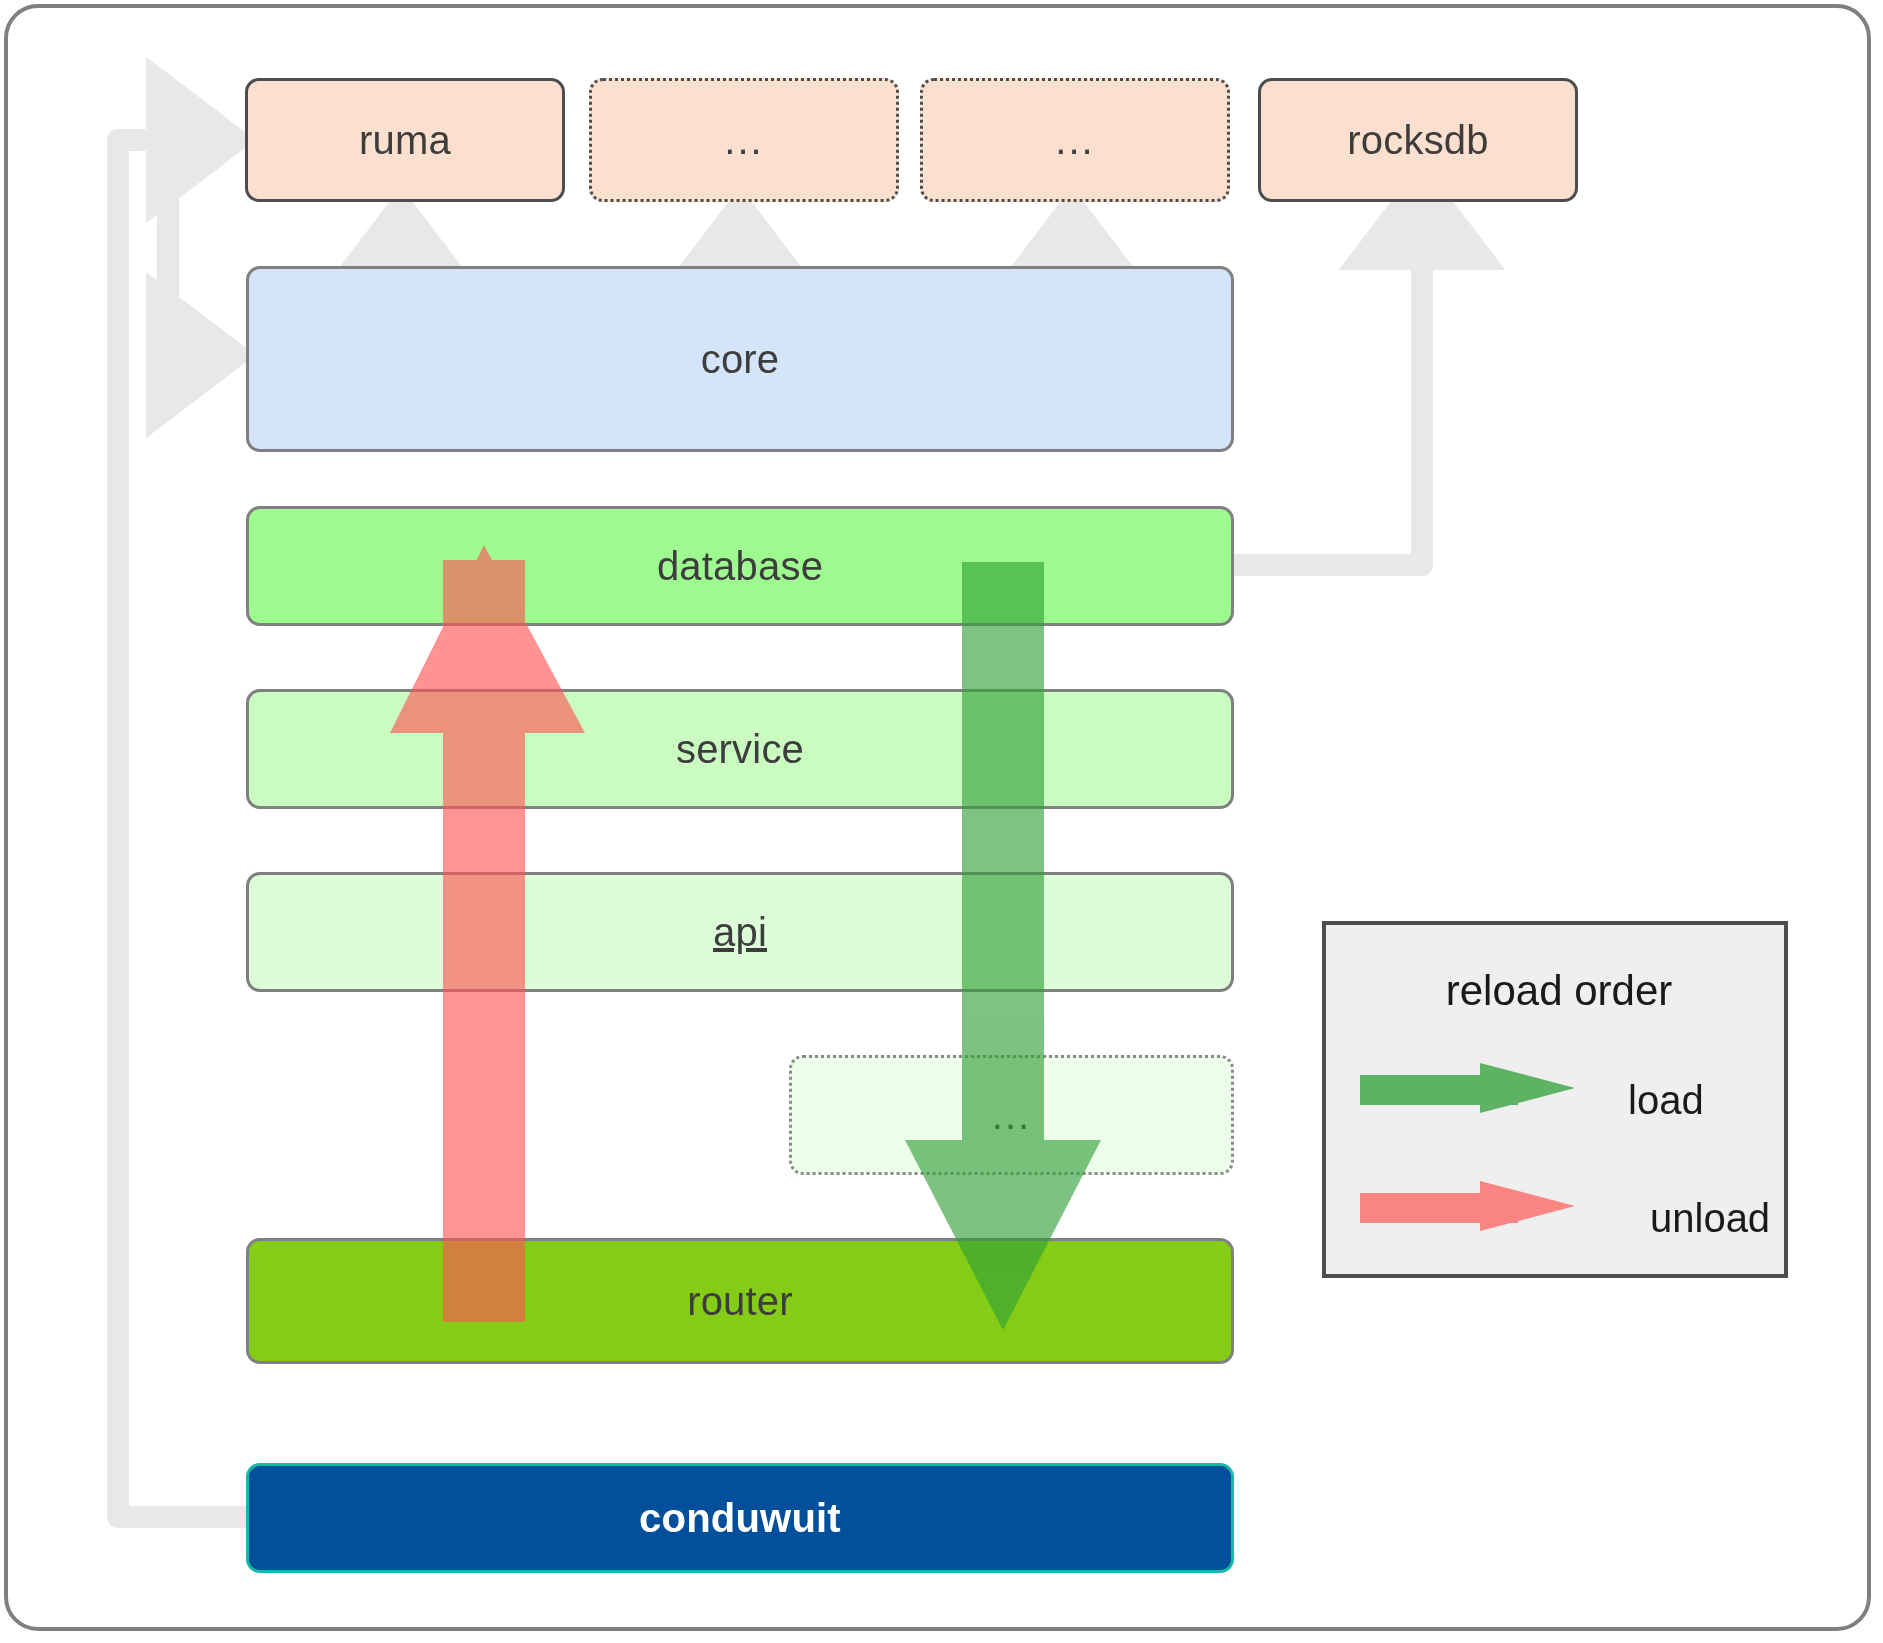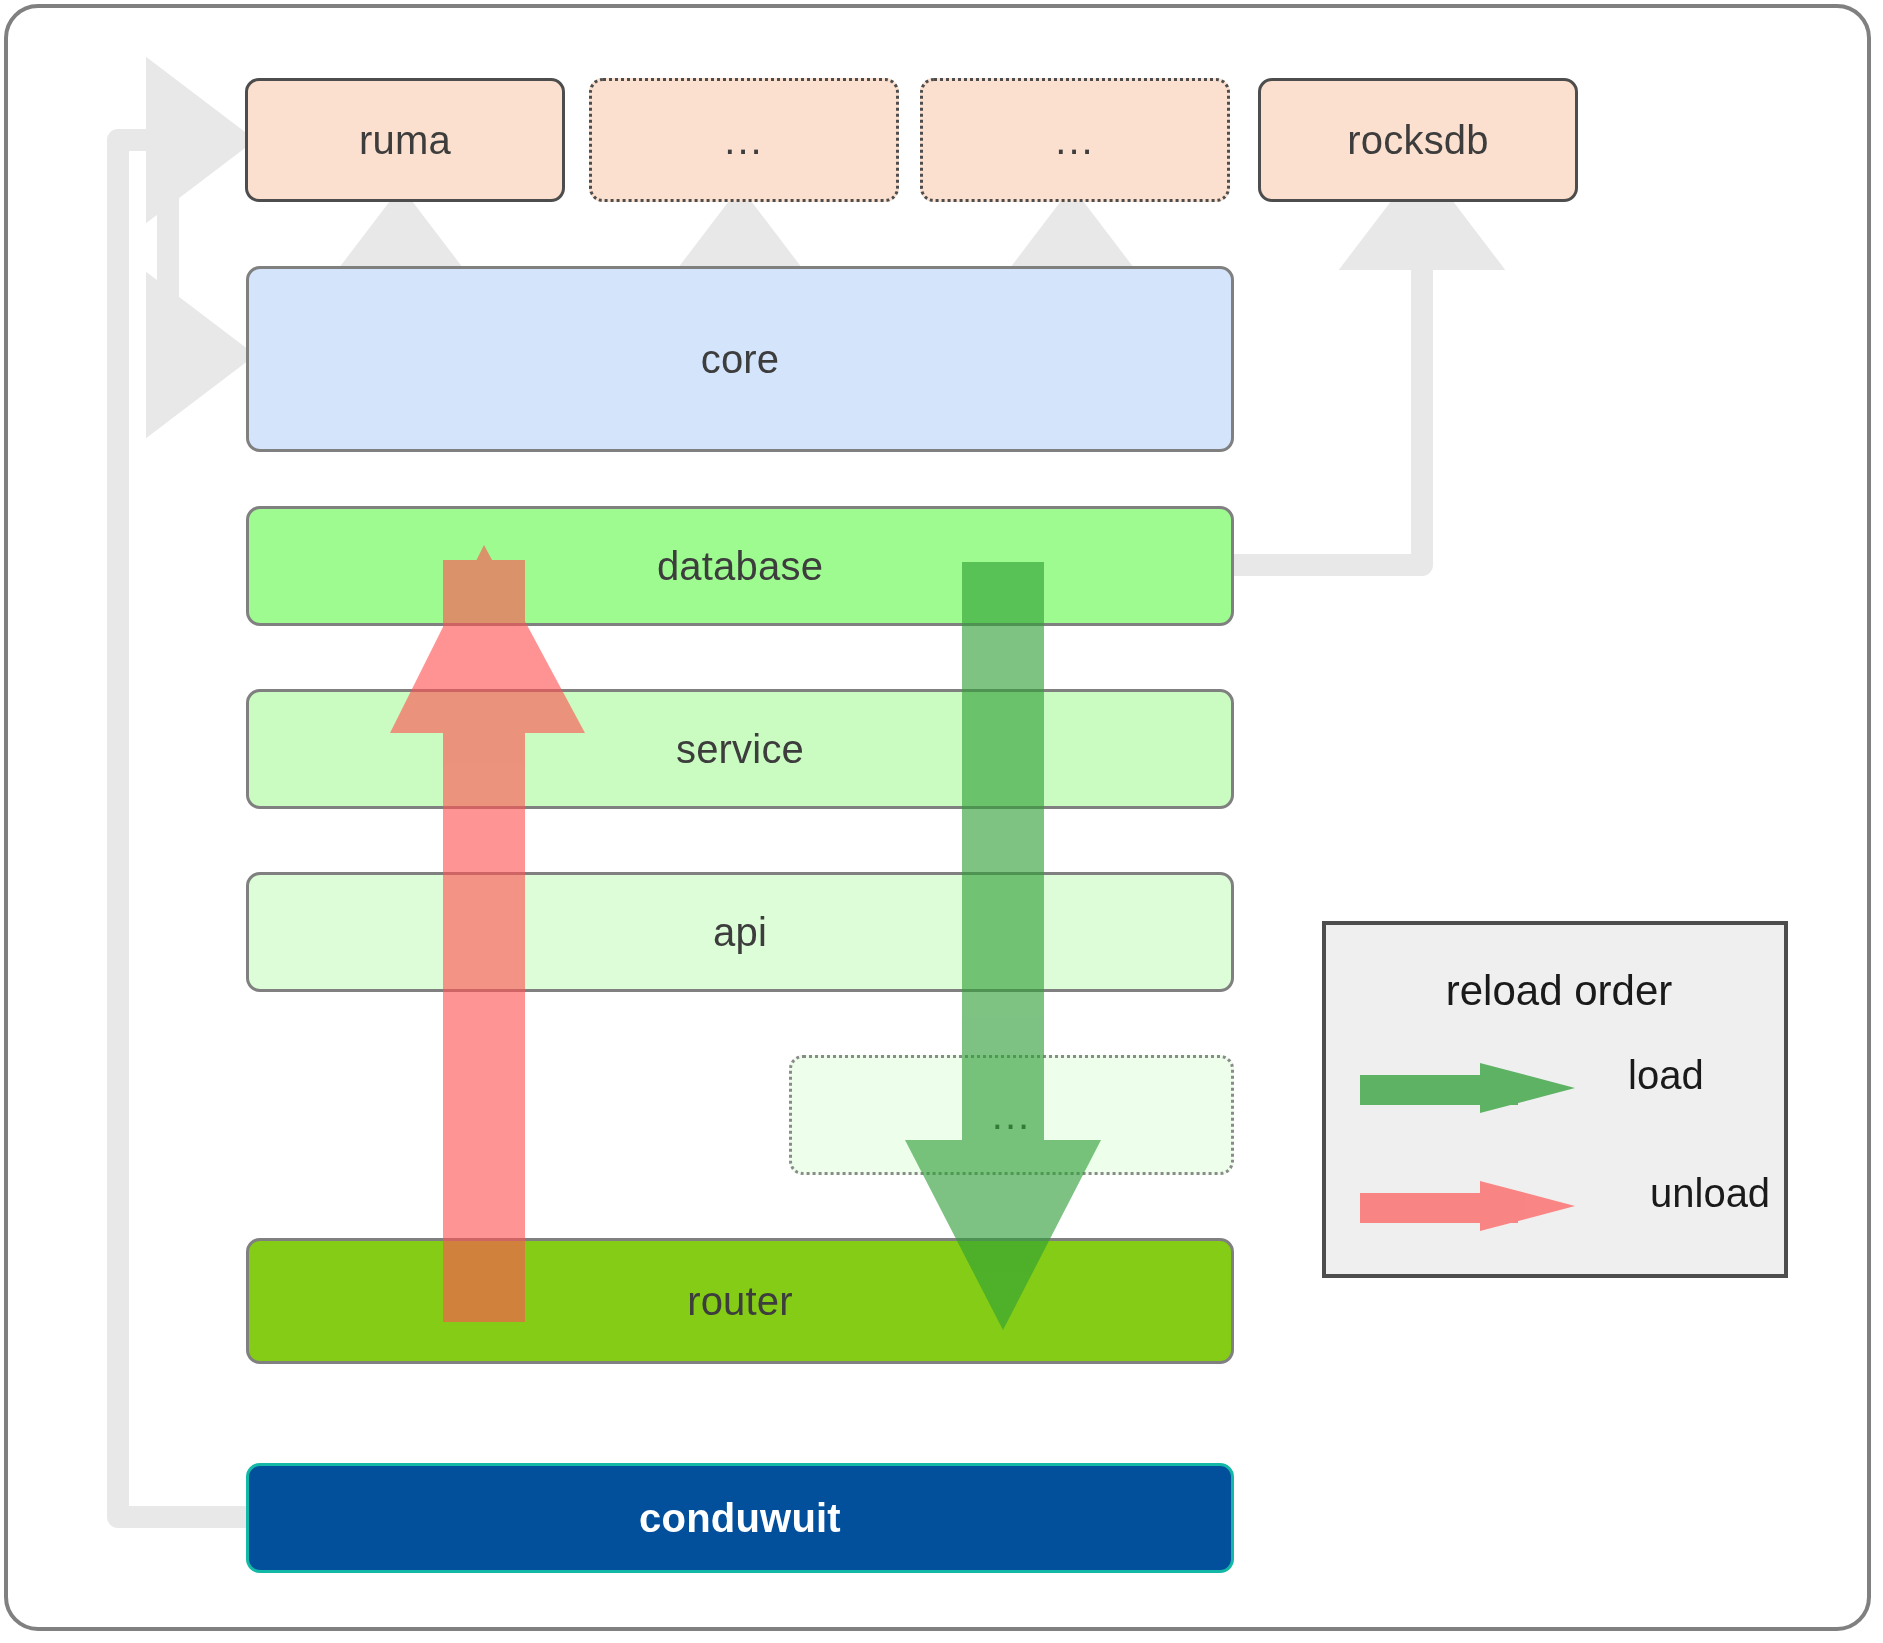--- a/index.html
+++ b/index.html
@@ -56,21 +56,21 @@
     left:1322px;top:921px;
     width:466px;height:357px;
     background:#efefef;
     border:4px solid #4d4d4d;
     box-sizing:border-box;
   }
   #legend .ltitle{
     position:absolute;left:8px;right:0;top:42px;
     text-align:center;font-size:42px;color:#1a1a1a;
   }
-  .lrow{position:absolute;left:0;right:4px;height:70px;display:flex;align-items:flex-start;}
+  .lrow{position:absolute;left:0;right:4px;height:70px;display:flex;align-items:flex-end;}
   .lrow .larrow{position:relative;width:250px;height:70px;margin-left:34px;}
   .lrow .llabel{font-size:40px;color:#1a1a1a;margin-left:18px;}
 </style>
 </head>
 <body>
 
 <div id="stage">
   <div id="frame"></div>
 
   <svg id="connectors" viewBox="0 0 1883 1643" xmlns="http://www.w3.org/2000/svg">
@@ -112,21 +112,21 @@
   </div>
 
   <div class="box gray" style="left:246px;top:506px;width:988px;height:120px;background:#9dfb8f;">
     <span>database</span>
   </div>
 
   <div class="box gray" style="left:246px;top:689px;width:988px;height:120px;background:#cafcc2;">
     <span>service</span>
   </div>
 
-  <div class="box gray" style="left:246px;top:872px;width:988px;height:120px;background:#dcfdd7;">
+  <div class="box gray" style="left:246px;top:872px;width:988px;height:120px;background:#dcfdd7;text-decoration:underline;">
     <span>api</span>
   </div>
 
 
   <div class="box dotted" style="left:789px;top:1055px;width:445px;height:120px;background:#edfeeb;">
     <span class="ellipsis">...</span>
   </div>
 
   <div class="box gray" style="left:246px;top:1238px;width:988px;height:126px;background:#84cc16;">
     <span>router</span>

